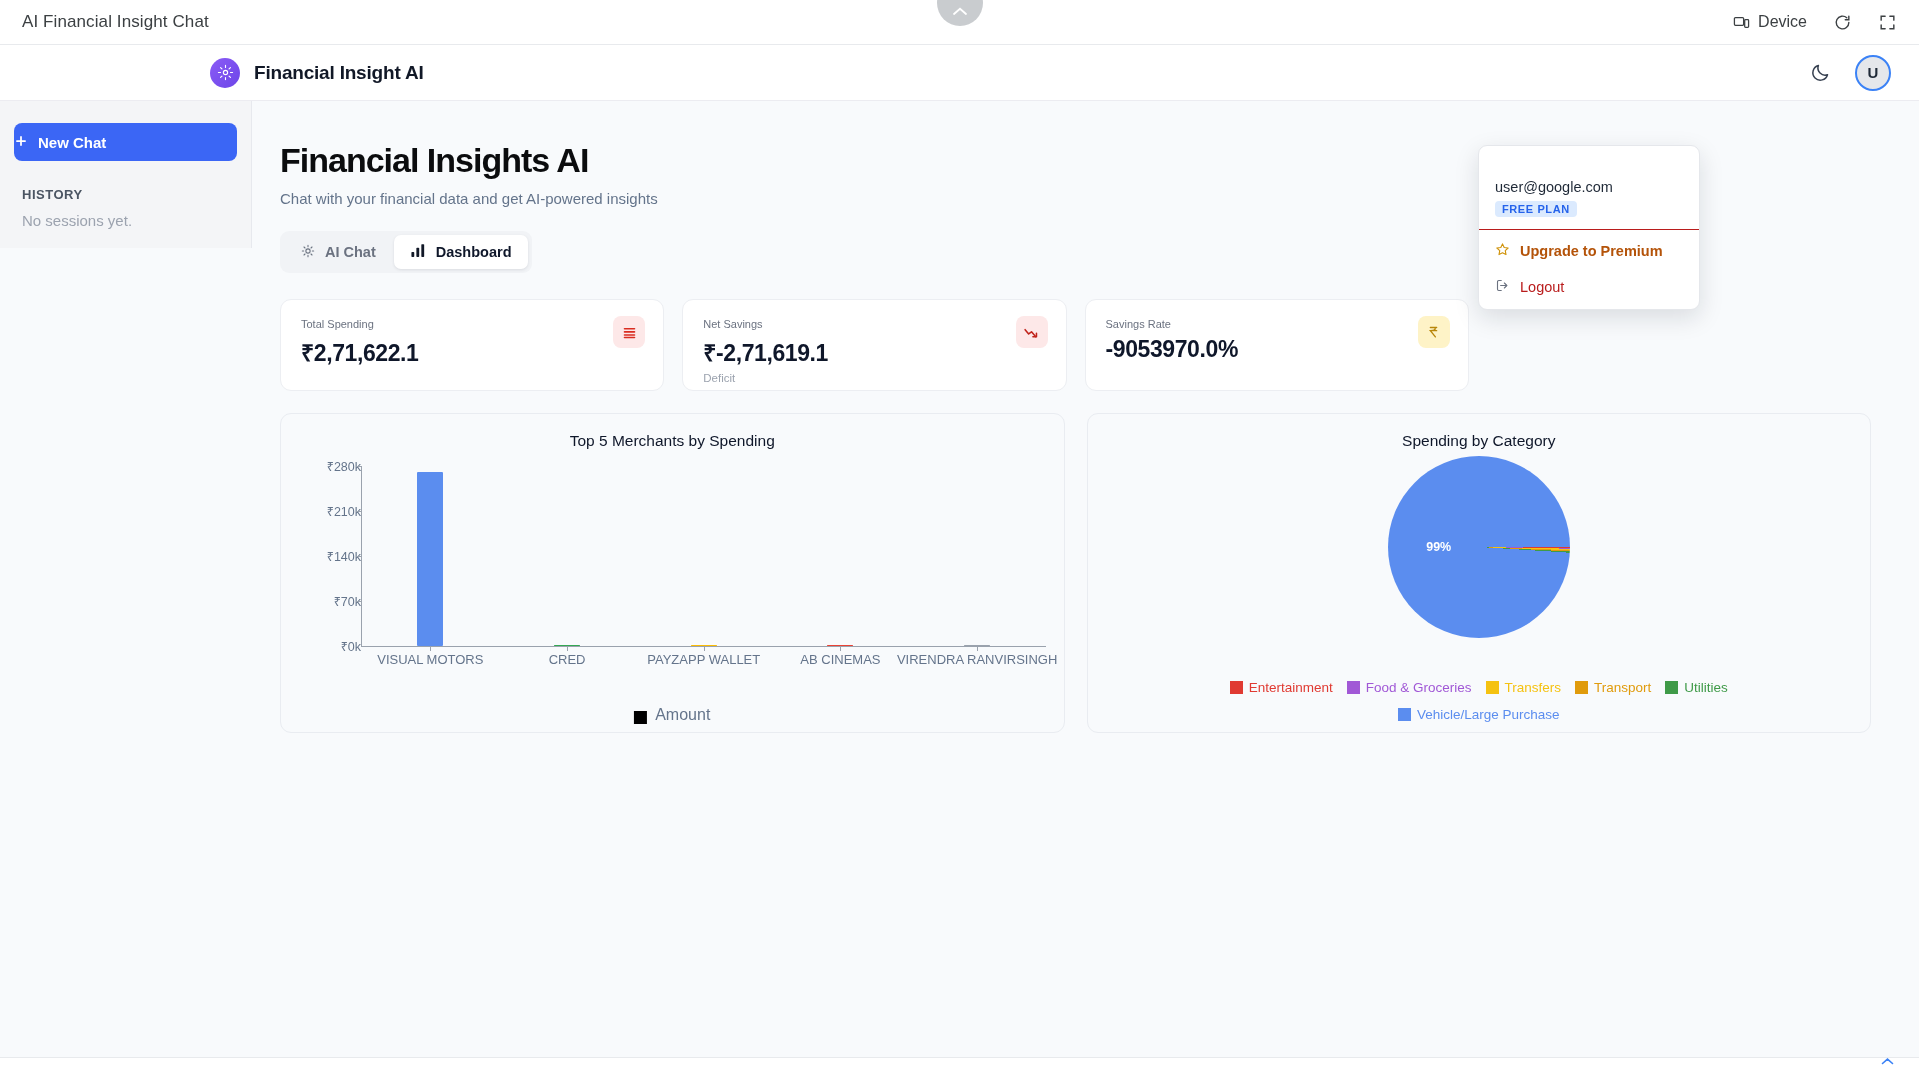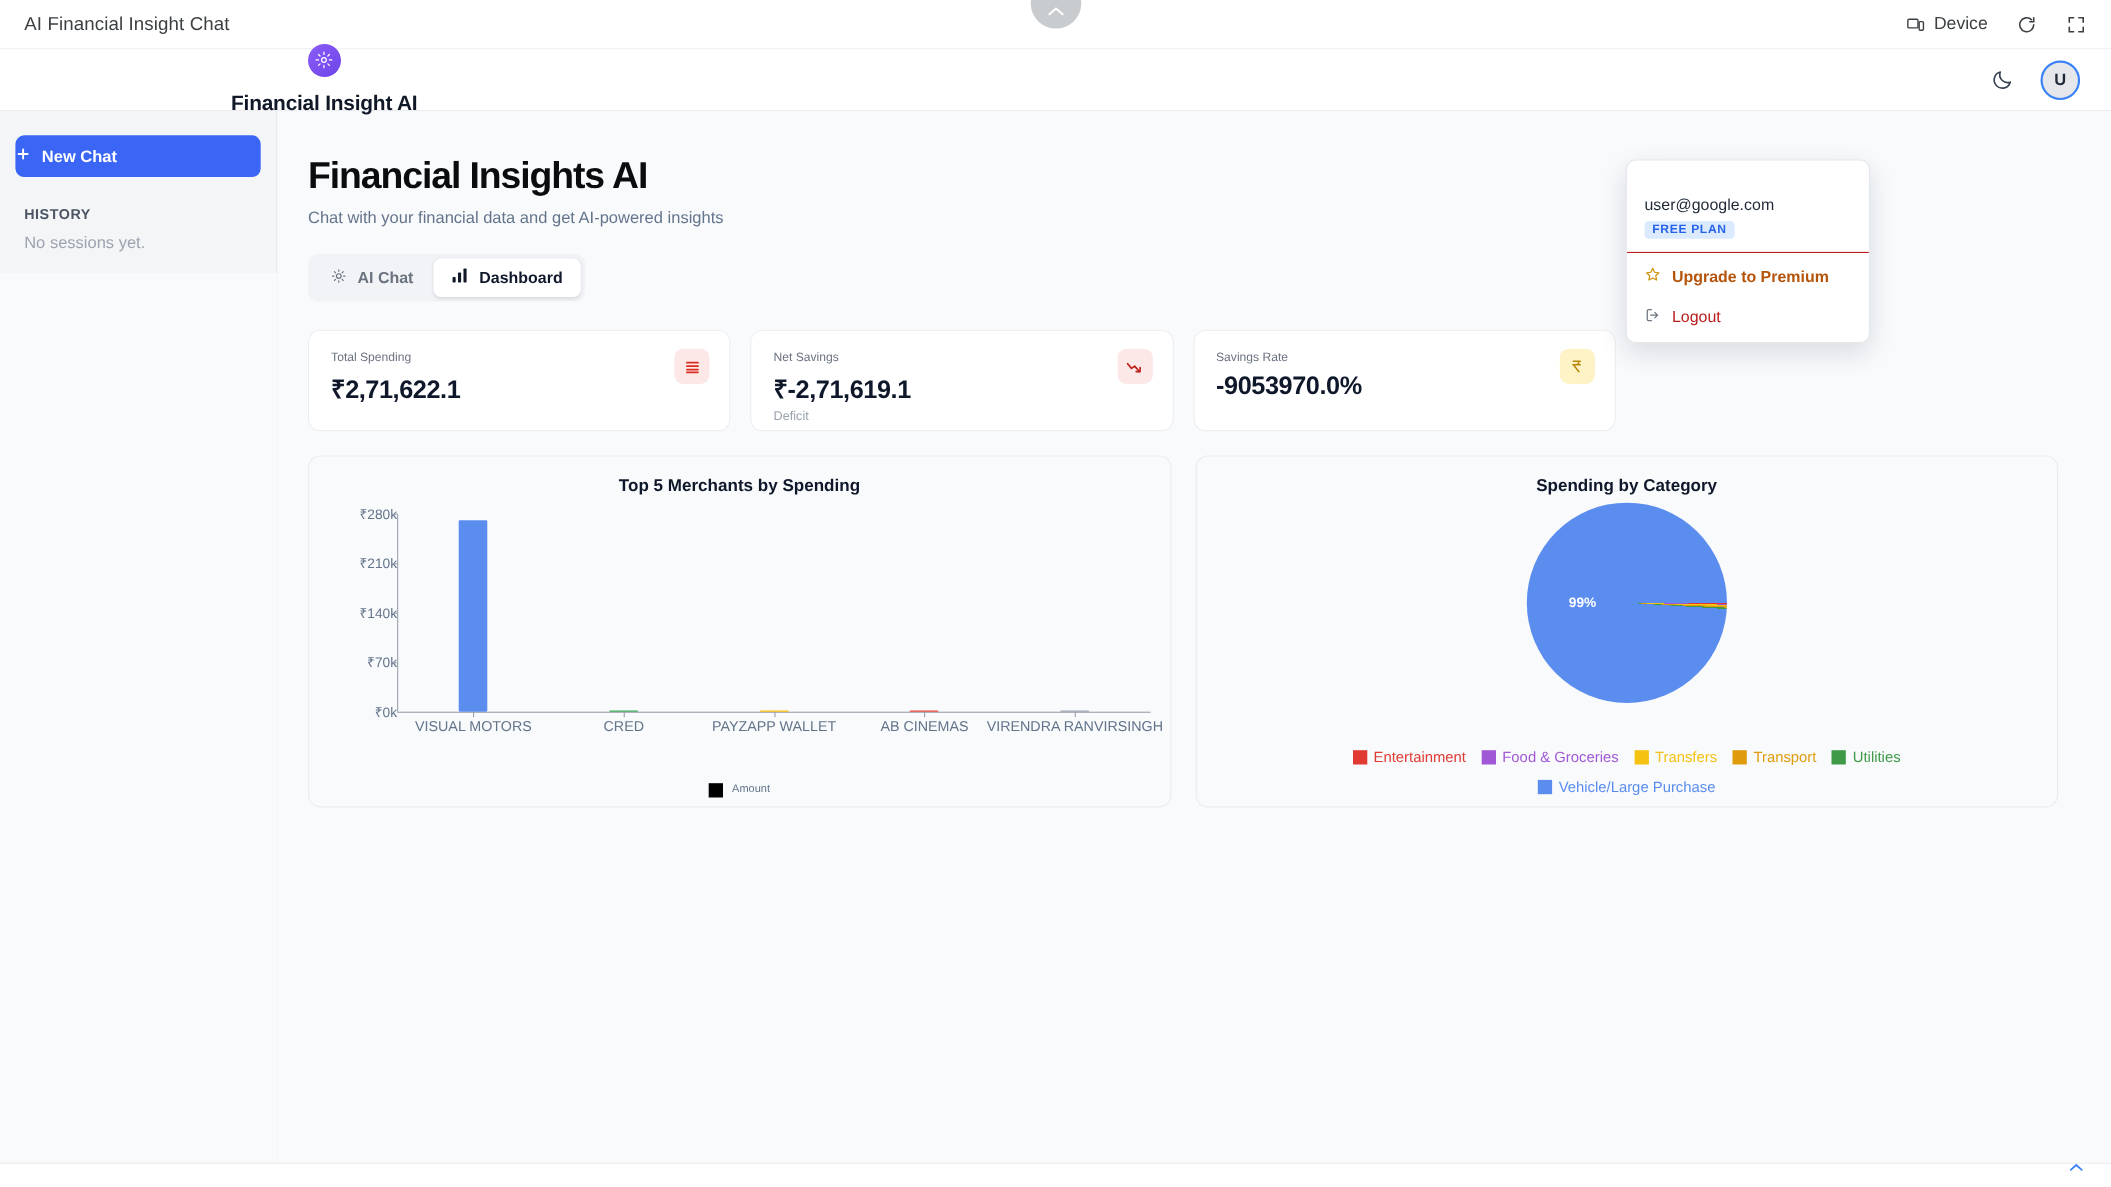--- a/index.html
+++ b/index.html
@@ -33,21 +33,21 @@
   .app {
     position: absolute; top: 45px; left: 0; width: 1919px; height: 1012px;
     background: #f8fafc;
   }
 
   .app-header {
     height: 56px; background: #ffffff; border-bottom: 1px solid #ececf1;
     display: flex; align-items: center; justify-content: space-between;
     padding: 0 28px 0 210px; position: relative; z-index: 20;
   }
-  .brand { display: flex; align-items: center; gap: 14px; flex-direction: column; }
+  .brand { display: flex; align-items: center; gap: 14px; }
   .brand-logo {
     width: 30px; height: 30px; border-radius: 50%;
     background: linear-gradient(135deg,#8b5cf6 0%,#6d45e8 100%);
     display: flex; align-items: center; justify-content: center;
   }
   .brand-name { font-size: 19px; font-weight: 700; color: #111827; letter-spacing: -.2px; }
 
   .header-actions { display: flex; align-items: center; gap: 24px; }
   .theme-toggle { cursor: pointer; display: flex; align-items: center; }
   .avatar {
@@ -121,35 +121,35 @@
   .ic-red { background: #fde8e8; color: #d92d20; }
   .ic-green { background: #dcfce7; color: #16a34a; }
   .ic-yellow { background: #fef3c7; color: #b8860b; }
 
   
   .charts { margin-top: 22px; display: grid; grid-template-columns: 1fr 1fr; gap: 22px; }
   .panel {
     background: #f8fafc; border: 1px solid #e9ecf1; border-radius: 11px; padding: 18px 18px 14px;
     height: 320px; position: relative;
   }
-  .panel-title { text-align: center; font-size: 15.5px; font-weight: 700; color: #0f172a; }
+  .panel-title { text-align: center; font-size: 15.5px; font-weight: 400; color: #0f172a; }
 
   
   .barwrap { position: relative; margin-top: 16px; height: 200px; }
   .ytick { position: absolute; right: 0; font-size: 12.5px; color: #64748b; white-space: nowrap; transform: translateY(-50%); }
   .yaxis-col { position: absolute; left: 0; top: 0; width: 62px; height: 180px; }
   .axis-v { position: absolute; left: 62px; top: 0; width: 1px; height: 180px; background: #9aa2ad; }
   .axis-h { position: absolute; left: 62px; top: 180px; height: 1px; background: #9aa2ad; right: 0; }
   .tick-m { position: absolute; left: 57px; width: 5px; height: 1px; background: #9aa2ad; }
   .plot { position: absolute; left: 63px; top: 0; right: 0; height: 180px; }
   .bar-slot { position: absolute; bottom: 0; display: flex; flex-direction: column; align-items: center; }
   .bar { width: 26px; border-radius: 1px; }
   .xlabel { position: absolute; top: 186px; font-size: 13px; color: #64748b; transform: translateX(-50%); white-space: nowrap; }
   .tick-x { position: absolute; top: 180px; width: 1px; height: 5px; background: #9aa2ad; }
-  .bar-legend { position: absolute; left: 50%; transform: translateX(-50%); bottom: 8px; display: flex; align-items: flex-start; gap: 8px; font-size: 10px; color: #64748b; }
+  .bar-legend { position: absolute; left: 50%; transform: translateX(-50%); bottom: 8px; display: flex; align-items: flex-end; gap: 8px; font-size: 16px; color: #64748b; }
   .swatch { width: 13px; height: 13px; display: inline-block; }
 
   
   .pie-area { margin-top: 6px; position: relative; height: 200px; display: flex; justify-content: center; }
   .pie { width: 182px; height: 182px; border-radius: 50%; position: relative; }
   .pie-pct { position: absolute; left: 28%; top: 50%; transform: translate(-50%,-50%); color: #fff; font-size: 12.5px; font-weight: 700; }
   .pie-legend { position: absolute; left: 0; right: 0; bottom: 10px; display: flex; flex-wrap: wrap; justify-content: center; gap: 6px 14px; padding: 0 30px; }
   .legend-item { display: flex; align-items: center; gap: 6px; font-size: 13.5px; }
 
   .scroll-chevron { position: absolute; right: 24px; bottom: 10px; color: #3b82f6; font-size: 13px; }

